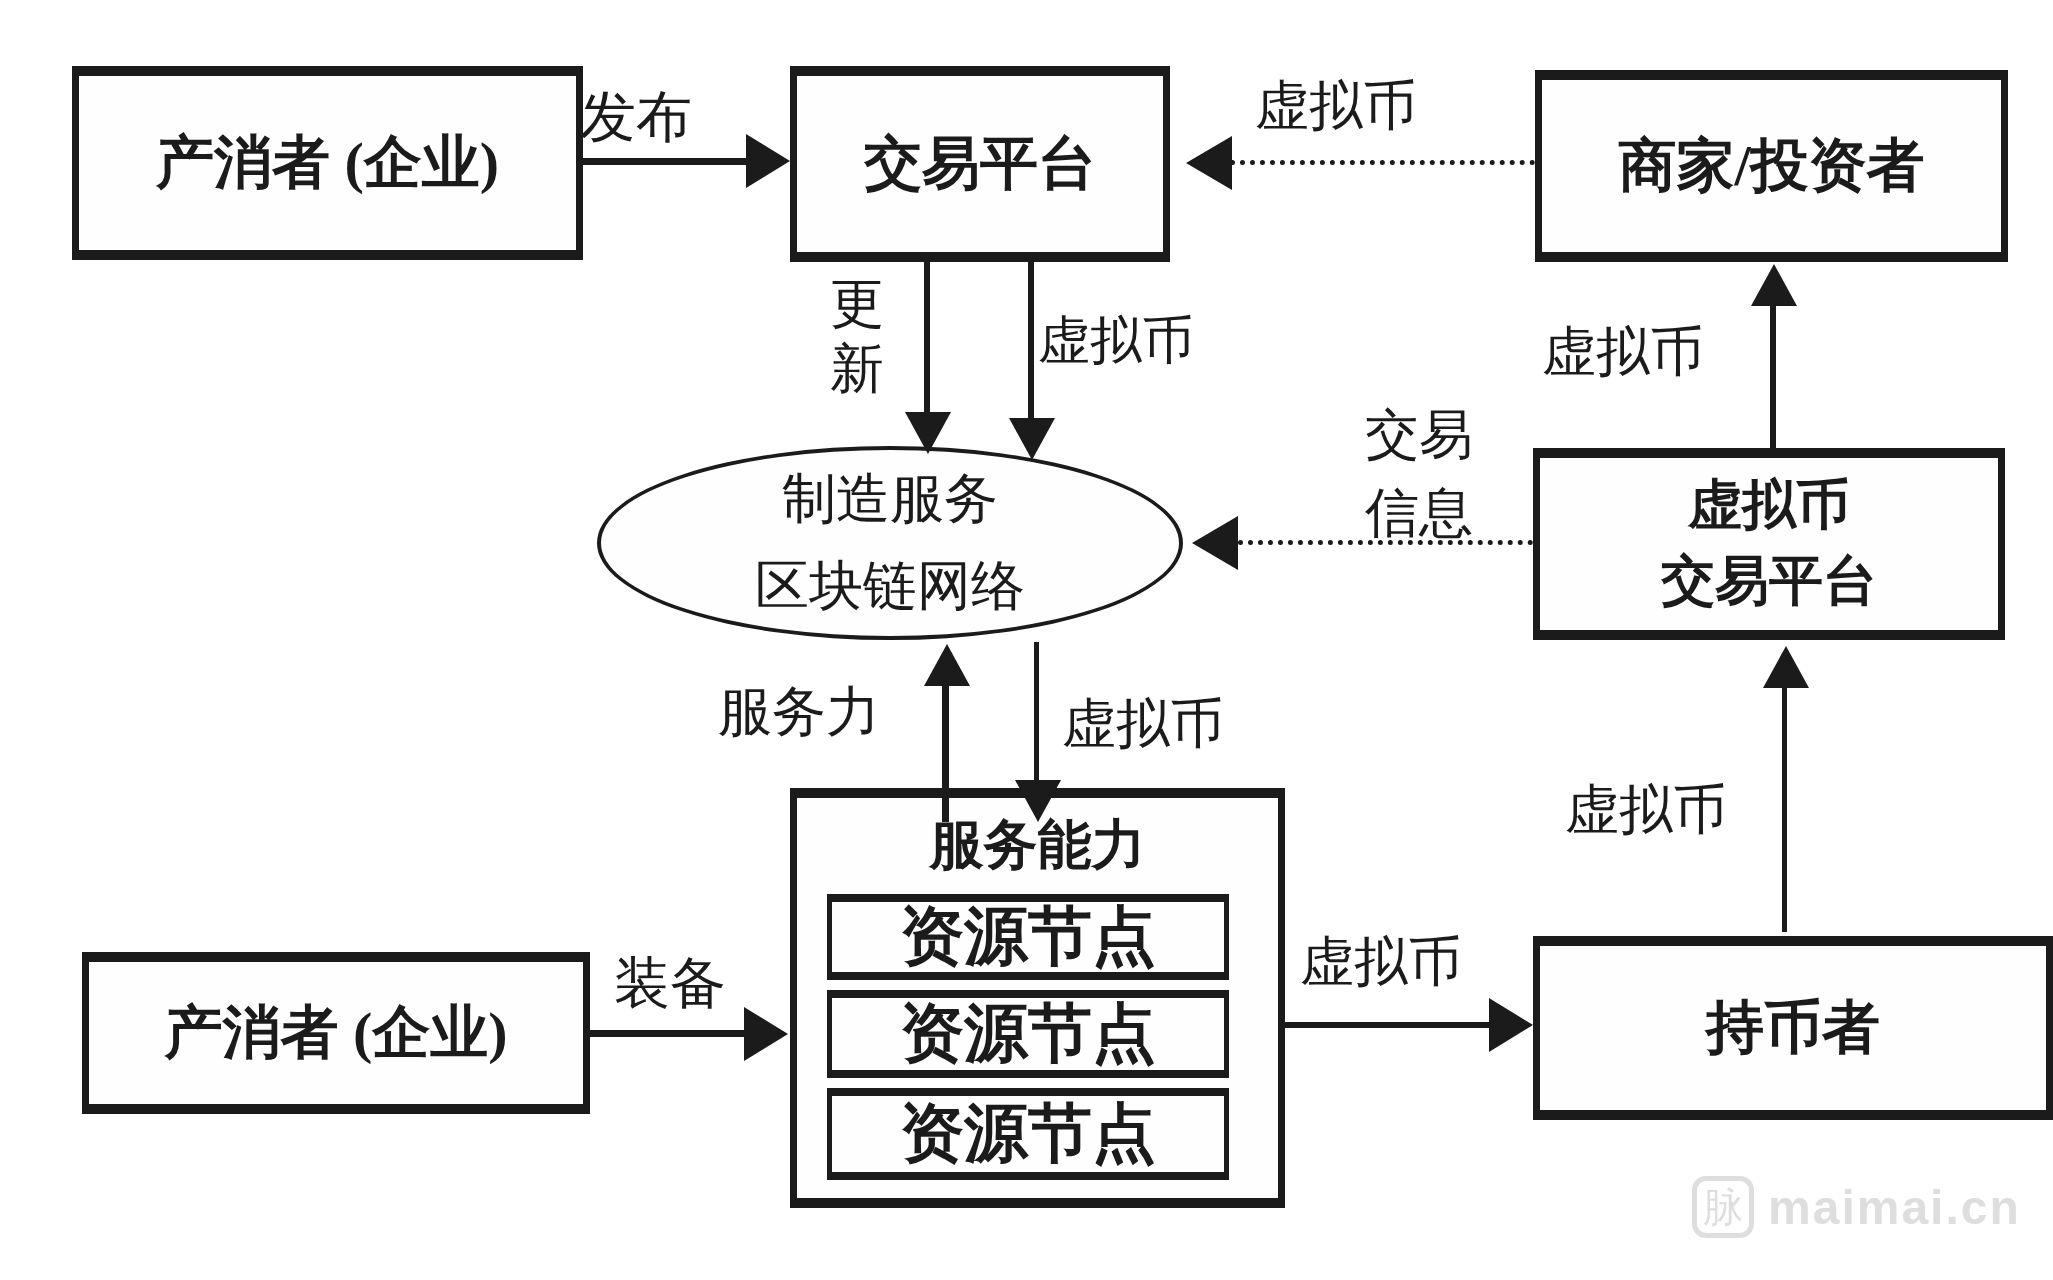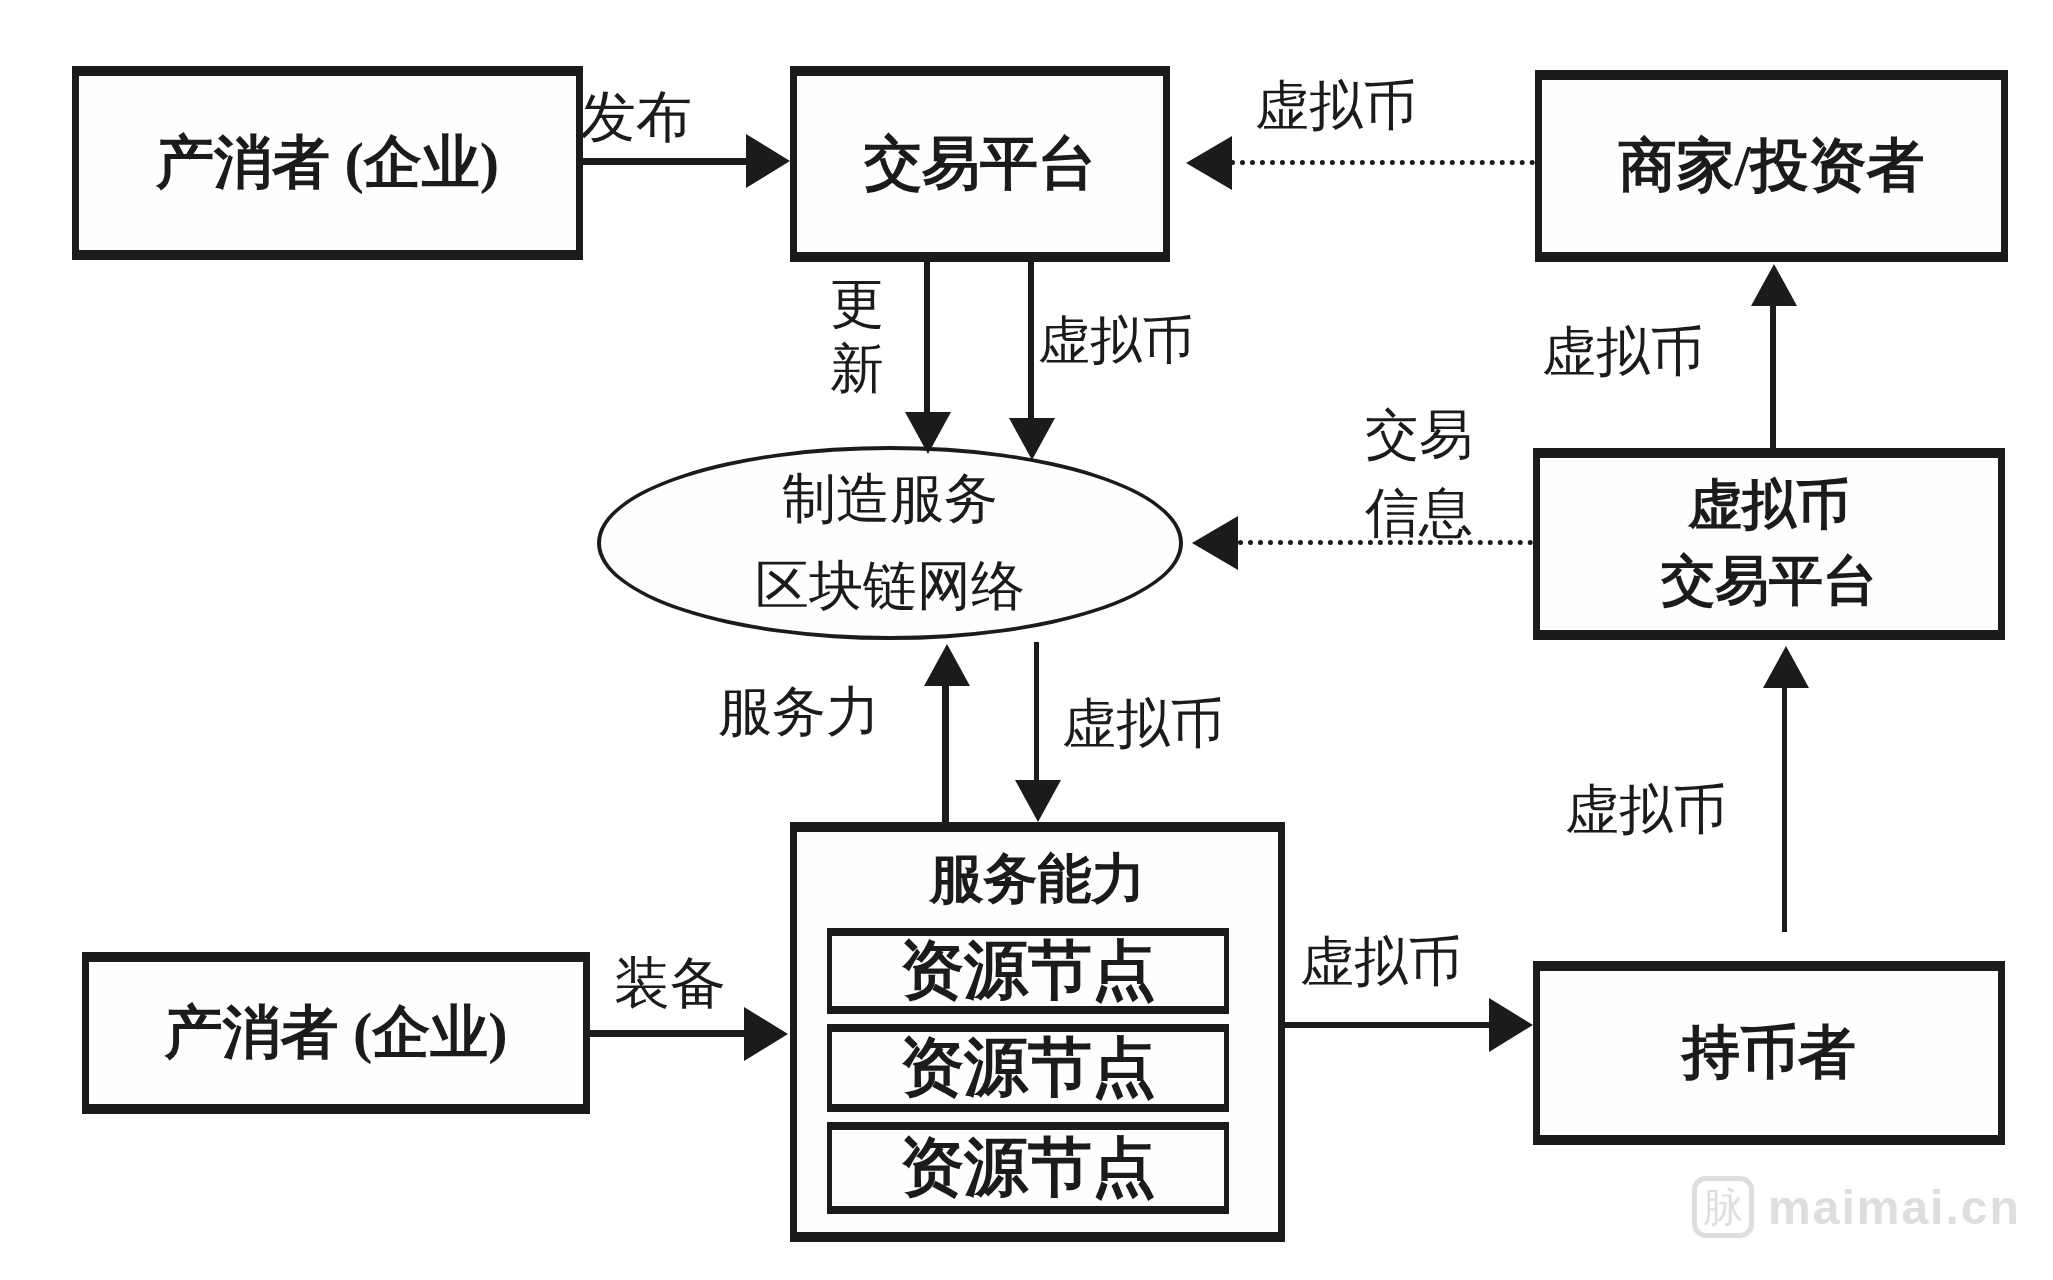--- a/index.html
+++ b/index.html
@@ -59,34 +59,34 @@
   <div class="ellipse" style="left:597px;top:446px;width:586px;height:194px;gap:16px;">
     <span>制造服务</span>
     <span>区块链网络</span>
   </div>
 
   <div class="box multiline" style="left:1533px;top:448px;width:472px;height:192px;">
     <span>虚拟币</span>
     <span>交易平台</span>
   </div>
 
-  <div class="box" style="left:790px;top:822px;width:495px;height:420px;align-items:flex-start;">
+  <div class="box" style="left:790px;top:788px;width:495px;height:420px;align-items:flex-start;">
     <div class="cap-title">服务能力</div>
     <div class="innerbox" style="left:30px;top:96px;width:402px;height:86px;">
       <span>资源节点</span>
     </div>
     <div class="innerbox" style="left:30px;top:192px;width:402px;height:88px;">
       <span>资源节点</span>
     </div>
     <div class="innerbox" style="left:30px;top:290px;width:402px;height:92px;">
       <span>资源节点</span>
     </div>
   </div>
 
-  <div class="box" style="left:1533px;top:961px;width:472px;height:184px;">
+  <div class="box" style="left:1533px;top:936px;width:520px;height:184px;">
     <span>持币者</span>
   </div>
 
   <div class="box" style="left:82px;top:952px;width:508px;height:162px;">
     <span>产消者 (企业)</span>
   </div>
 
   <div class="line" style="left:583px;top:158px;width:165px;height:7px;"></div>
   <div class="ah ah-right" style="left:746px;top:134px;"></div>
   <div class="lbl" style="left:580px;top:84px;font-size:56px;text-align:center;">发布</div>

